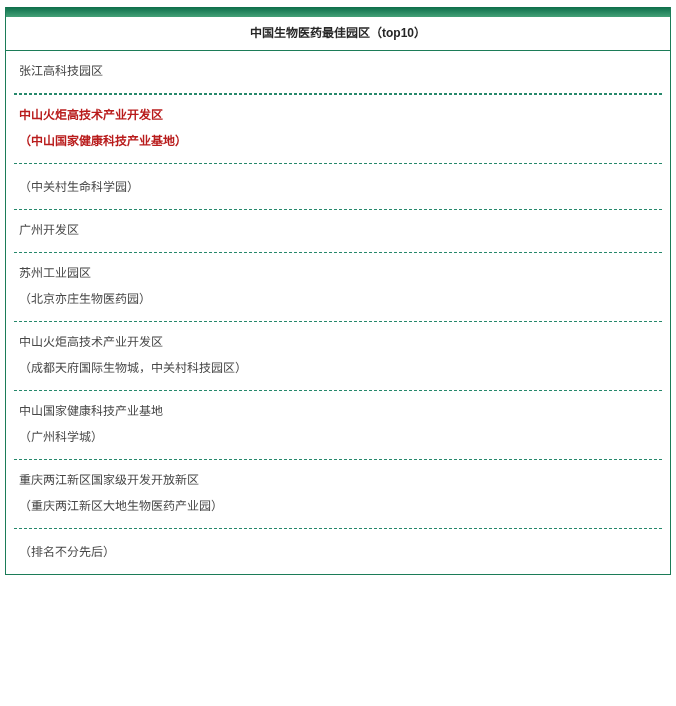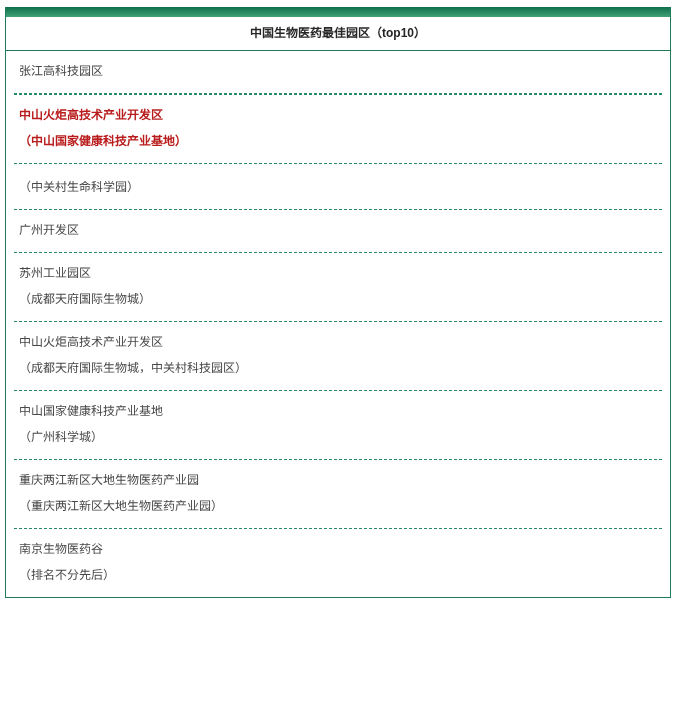--- a/index.html
+++ b/index.html
@@ -77,39 +77,38 @@
   </div>
   <div class="divider"></div>
 
   <div class="row">
     <div class="name">广州开发区</div>
   </div>
   <div class="divider"></div>
 
   <div class="row">
     <div class="name">苏州工业园区</div>
-    <div class="sub">（成都天府国际生物城）</div>
+    <div class="sub">（北京亦庄生物医药园）</div>
   </div>
   <div class="divider"></div>
 
   <div class="row">
     <div class="name">中山火炬高技术产业开发区</div>
     <div class="sub">（成都天府国际生物城，中关村科技园区）</div>
   </div>
   <div class="divider"></div>
 
   <div class="row">
     <div class="name">中山国家健康科技产业基地</div>
     <div class="sub">（广州科学城）</div>
   </div>
   <div class="divider"></div>
 
   <div class="row">
-    <div class="name">重庆两江新区大地生物医药产业园</div>
+    <div class="name">重庆两江新区国家级开发开放新区</div>
     <div class="sub">（重庆两江新区大地生物医药产业园）</div>
   </div>
   <div class="divider"></div>
 
   <div class="row">
-    <div class="name">南京生物医药谷</div>
     <div class="sub">（排名不分先后）</div>
   </div>
 </div>
 
 </body></html>

